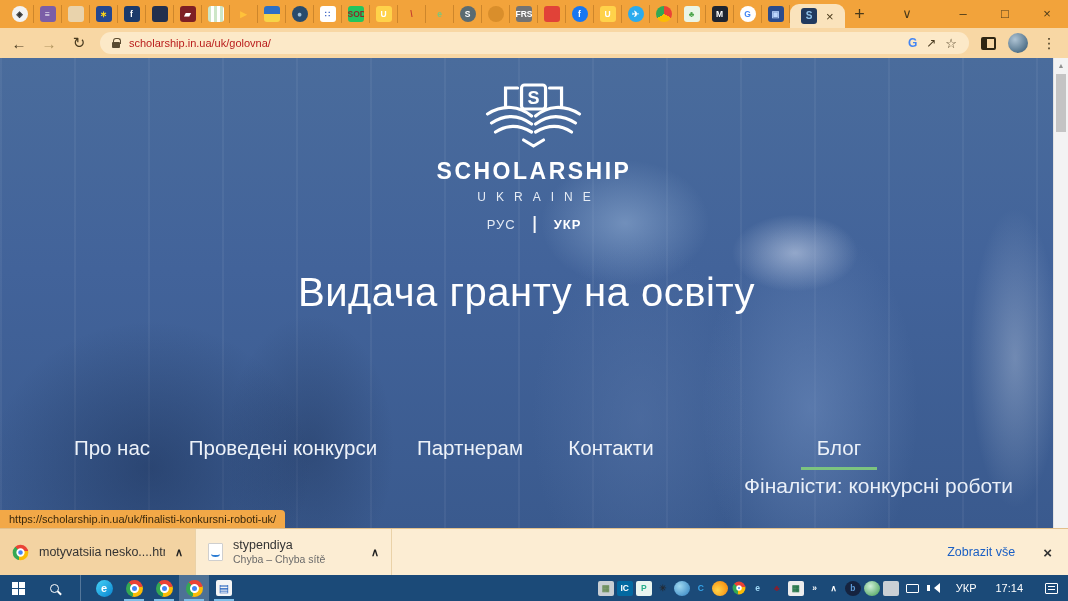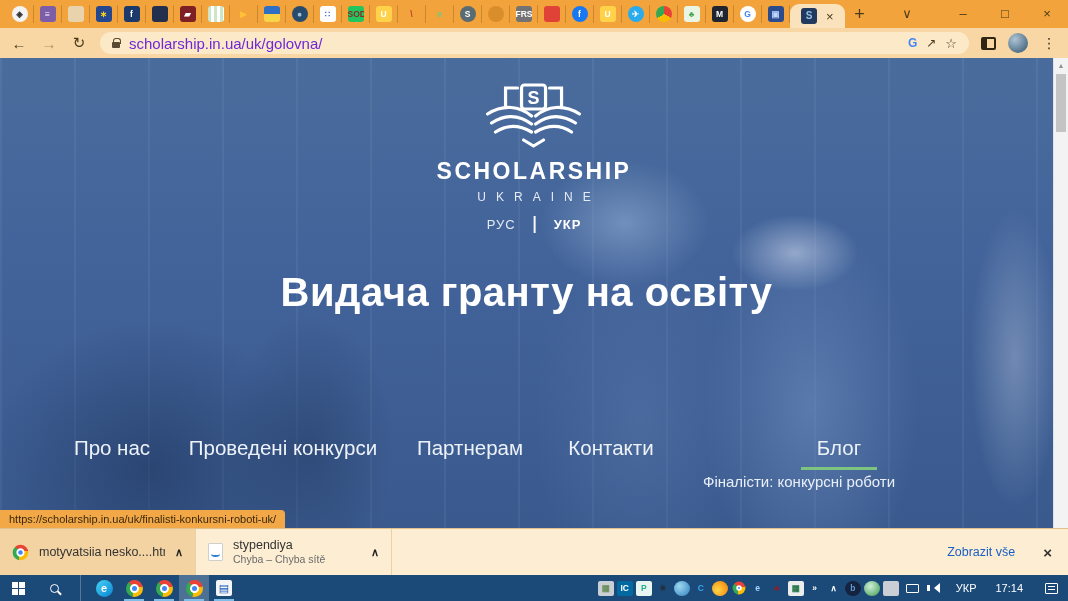--- a/index.html
+++ b/index.html
@@ -24,21 +24,21 @@
   .win-controls span{width:42px;text-align:center;font-size:13px;color:#4a3a1a;line-height:28px}
   .win-controls .tsrch{width:34px;margin-right:18px}
 
   
   .toolbar{position:absolute;top:28px;left:0;right:0;height:30px;background:var(--toolbar);display:flex;align-items:center;padding:0 10px;gap:12px}
   .nav-btn{font-size:15px;color:#4a3b20;width:18px;text-align:center}
   .nav-btn.fwd{color:#b1955f}
   .omnibox{flex:1;height:22px;background:var(--omnibox);border-radius:11px;display:flex;align-items:center;padding:0 12px;gap:9px}
   .lock{width:8px;height:6px;background:#5a4a30;border-radius:1px;position:relative;margin-top:3px}
   .lock::before{content:"";position:absolute;top:-4px;left:1px;width:6px;height:5px;border:1.5px solid #5a4a30;border-bottom:none;border-radius:3px 3px 0 0}
-  .url{font-size:15px;color:#6d28d9}
+  .url{font-size:11px;color:#b91c1c}
   .sp{flex:1}
   .ob-ic{font-size:12px;color:#4a3b20}
   .g-ic{color:#4285F4;font-weight:700;font-size:12px}
   .star{font-size:13px}
   .side-panel{width:15px;height:13px;border:2px solid #2e2512;border-radius:2px;position:relative}
   .side-panel::after{content:"";position:absolute;top:0;bottom:0;left:0;width:4px;background:#2e2512}
   .avatar{width:20px;height:20px;border-radius:50%;background:radial-gradient(circle at 35% 32%,#AFC4D4,#54748C 70%,#3A576E)}
   .menu-dots{font-size:14px;color:#3a2f18;padding:0 2px}
 
   
@@ -54,31 +54,31 @@
       repeating-linear-gradient(90deg, rgba(255,255,255,.05) 0 2px, rgba(255,255,255,0) 2px 74px),
       linear-gradient(#4A6C9C 0%, #42639A 45%, #3A5A8E 100%);
   }
   .logo{position:absolute;top:24px;left:50%;transform:translateX(-50%);text-align:center;color:#fff}
   .logo-title{font-size:23px;font-weight:700;letter-spacing:2.5px;margin-top:2px}
   .logo-sub{font-size:12px;letter-spacing:10px;color:#E6ECF5;margin-top:5px;margin-left:10px}
   .lang{position:absolute;top:158px;left:50%;transform:translateX(-50%);display:flex;align-items:center;gap:18px;color:#fff}
   .lang .rus{font-size:13px;letter-spacing:1px;color:#E3EAF4}
   .lang .bar{width:2px;height:17px;background:#fff;opacity:.95}
   .lang .ukr{font-size:13px;font-weight:700;letter-spacing:1px;color:#fff}
-  .hero-title{position:absolute;top:212px;left:0;right:15px;text-align:center;font-size:40px;font-weight:700;color:#fff;letter-spacing:.5px}
+  .hero-title{position:absolute;top:212px;left:0;right:15px;text-align:center;font-size:40px;font-weight:400;color:#fff;letter-spacing:.5px}
   .hero-sub{position:absolute;top:264px;left:0;right:15px;text-align:center;font-size:27px;color:#E9EFF8}
   #main-nav{position:absolute;inset:0}
   .nav-item{position:absolute;top:378px;transform:translateX(-50%);color:#EDF2F9;font-size:20.5px;line-height:1.18;text-align:center;text-decoration:none;cursor:pointer}
   .n0{left:112px;width:110px}
   .n1{left:283px;width:190px}
   .n2{left:470px;white-space:nowrap}
   .n3{left:611px;white-space:nowrap}
   .n4{left:839px;white-space:nowrap}
   .nav-item.act::after{content:"";display:block;height:3px;background:var(--green);margin:7px auto 0;width:76px}
-  .submenu{position:absolute;left:858px;top:414px;transform:translateX(-50%);width:310px;text-align:left;font-size:15px;color:#E9EFF8;line-height:1.3;cursor:pointer}
+  .submenu{position:absolute;left:858px;top:414px;transform:translateX(-50%);width:310px;text-align:right;font-size:21px;color:#E9EFF8;line-height:1.3;cursor:pointer}
   .scrollbar{position:absolute;right:0;top:0;width:15px;height:100%;background:#F3F3F3;border-left:1px solid #E2E2E2}
   .sb-arrow{display:block;text-align:center;color:#909090;font-size:7px;padding-top:4px}
   .sb-thumb{position:absolute;top:16px;left:2px;right:2px;height:58px;background:#C4C4C4}
   .status-bubble{position:absolute;left:0;bottom:0;height:18px;background:var(--status);color:#39280C;font-size:11px;line-height:18px;padding:0 9px;border-top-right-radius:4px}
 
   
   .dlbar{position:absolute;top:528px;left:0;right:0;height:47px;background:#FCEDD3;border-top:1px solid #E2C08C;display:flex;align-items:stretch}
   .dl-item{display:flex;align-items:center;gap:10px;padding:0 12px;width:196px;border-right:1px solid #EAD2A8;cursor:pointer}
   .dl-item.hl{background:#F3D3A2}
   .dl-name{font-size:12.5px;color:#333;white-space:nowrap;overflow:hidden}

